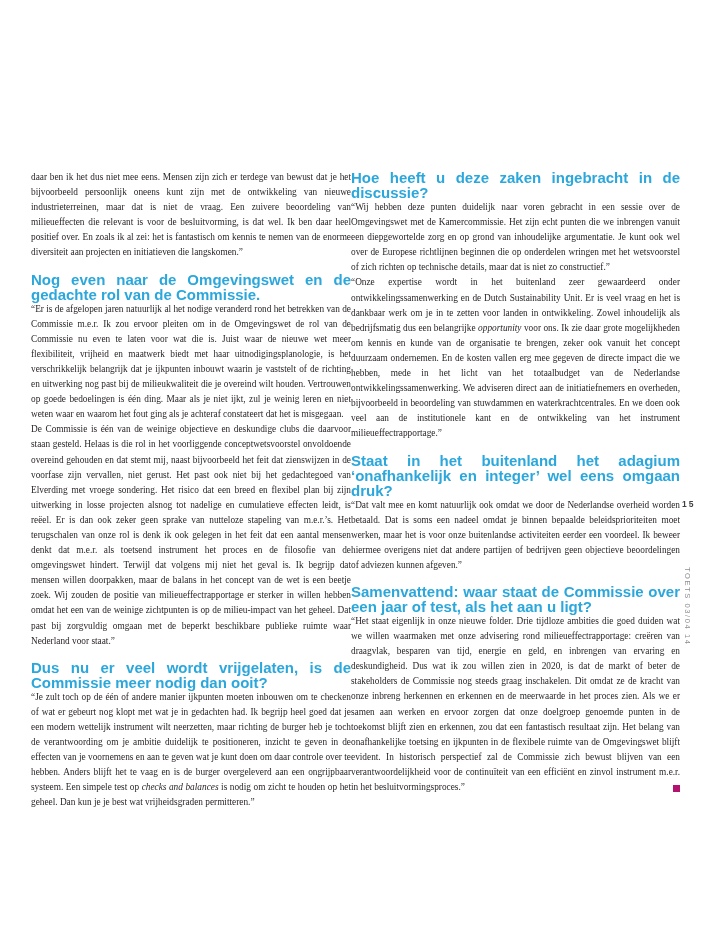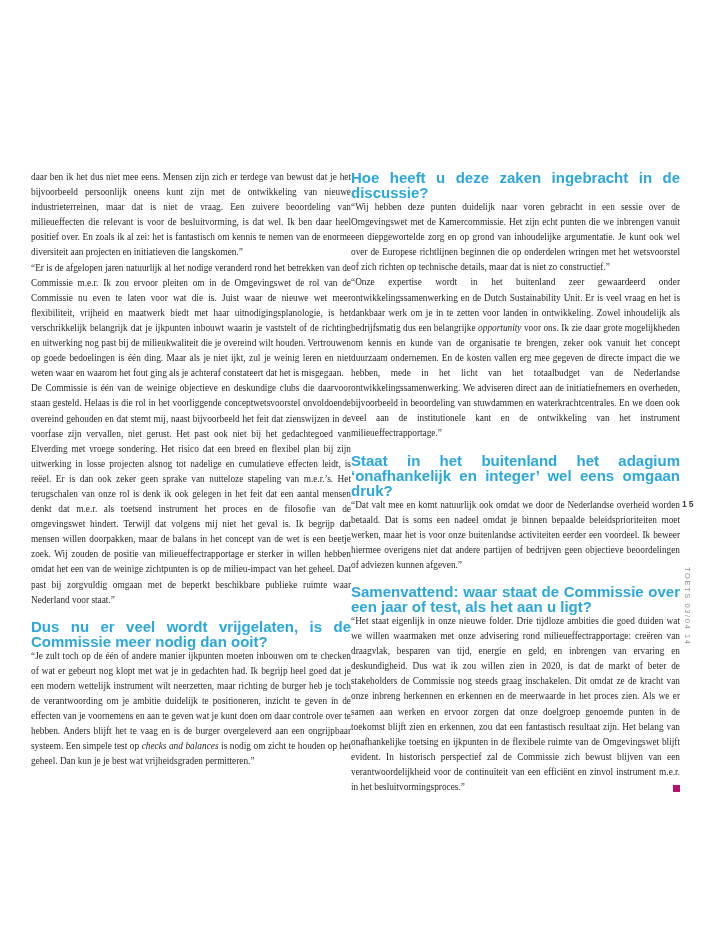--- a/index.html
+++ b/index.html
@@ -88,20 +88,21 @@
 </style>
 </head>
 <body>
 
 <div class="page">
 
   <div class="content">
 
     <div class="col col-left">
       <p class="body">daar ben ik het dus niet mee eens. Mensen zijn zich er terdege van bewust dat je het bijvoorbeeld persoonlijk oneens kunt zijn met de ontwikkeling van nieuwe industrieterreinen, maar dat is niet de vraag. Een zuivere beoordeling van milieueffecten die relevant is voor de besluitvorming, is dat wel. Ik ben daar heel positief over. En zoals ik al zei: het is fantastisch om kennis te nemen van de enorme diversiteit aan projecten en initiatieven die langskomen.”</p>
+      <h2 class="question">Nog even naar de Omgevingswet en de gedachte rol van de Commissie.</h2>
       <p class="body">“Er is de afgelopen jaren natuurlijk al het nodige veranderd rond het betrekken van de Commissie m.e.r. Ik zou ervoor pleiten om in de Omgevingswet de rol van de Commissie nu even te laten voor wat die is. Juist waar de nieuwe wet meer flexibiliteit, vrijheid en maatwerk biedt met haar uitnodigingsplanologie, is het verschrikkelijk belangrijk dat je ijkpunten inbouwt waarin je vaststelt of de richting en uitwerking nog past bij de milieukwaliteit die je overeind wilt houden. Vertrouwen op goede bedoelingen is één ding. Maar als je niet ijkt, zul je weinig leren en niet weten waar en waarom het fout ging als je achteraf constateert dat het is misgegaan.</p>
       <p class="body">De Commissie is één van de weinige objectieve en deskundige clubs die daarvoor staan gesteld. Helaas is die rol in het voorliggende conceptwetsvoorstel onvoldoende overeind gehouden en dat stemt mij, naast bijvoorbeeld het feit dat zienswijzen in de voorfase zijn vervallen, niet gerust. Het past ook niet bij het gedachtegoed van Elverding met vroege sondering. Het risico dat een breed en flexibel plan bij zijn uitwerking in losse projecten alsnog tot nadelige en cumulatieve effecten leidt, is reëel. Er is dan ook zeker geen sprake van nutteloze stapeling van m.e.r.’s. Het terugschalen van onze rol is denk ik ook gelegen in het feit dat een aantal mensen denkt dat m.e.r. als toetsend instrument het proces en de filosofie van de omgevingswet hindert. Terwijl dat volgens mij niet het geval is. Ik begrijp dat mensen willen doorpakken, maar de balans in het concept van de wet is een beetje zoek. Wij zouden de positie van milieueffectrapportage er sterker in willen hebben omdat het een van de weinige zichtpunten is op de milieu-impact van het geheel. Dat past bij zorgvuldig omgaan met de beperkt beschikbare publieke ruimte waar Nederland voor staat.”</p>
       <h2 class="question">Dus nu er veel wordt vrijgelaten, is de Commissie meer nodig dan ooit?</h2>
       <p class="body"><span>“Je zult toch op de één of andere manier ijkpunten moeten inbouwen om te checken of wat er gebeurt nog klopt met wat je in gedachten had. Ik begrijp heel goed dat je een modern wettelijk instrument wilt neerzetten, maar richting de burger heb je toch de verantwoording om je ambitie duidelijk te positioneren, inzicht te geven in de effecten van je voornemens en aan te geven wat je kunt doen om daar controle over te hebben. Anders blijft het te vaag en is de burger overgeleverd aan een ongrijpbaar systeem. Een simpele test op </span><em>checks and balances</em><span> is nodig om zicht te houden op het geheel. Dan kun je je best wat vrijheidsgraden permitteren.”</span></p>
     </div>
 
     <div class="col col-right">
       <h2 class="question">Hoe heeft u deze zaken ingebracht in de discussie?</h2>
       <p class="body">“Wij hebben deze punten duidelijk naar voren gebracht in een sessie over de Omgevingswet met de Kamercommissie. Het zijn echt punten die we inbrengen vanuit een diepgewortelde zorg en op grond van inhoudelijke argumentatie. Je kunt ook wel over de Europese richtlijnen beginnen die op onderdelen wringen met het wetsvoorstel of zich richten op technische details, maar dat is niet zo constructief.”</p>
       <p class="body"><span>“Onze expertise wordt in het buitenland zeer gewaardeerd onder ontwikkelingssamenwerking en de Dutch Sustainability Unit. Er is veel vraag en het is dankbaar werk om je in te zetten voor landen in ontwikkeling. Zowel inhoudelijk als bedrijfsmatig dus een belangrijke </span><em>opportunity</em><span> voor ons. Ik zie daar grote mogelijkheden om kennis en kunde van de organisatie te brengen, zeker ook vanuit het concept duurzaam ondernemen. En de kosten vallen erg mee gegeven de directe impact die we hebben, mede in het licht van het totaalbudget van de Nederlandse ontwikkelingssamenwerking. We adviseren direct aan de initiatiefnemers en overheden, bijvoorbeeld in beoordeling van stuwdammen en waterkrachtcentrales. En we doen ook veel aan de institutionele kant en de ontwikkeling van het instrument milieueffectrapportage.”</span></p>

